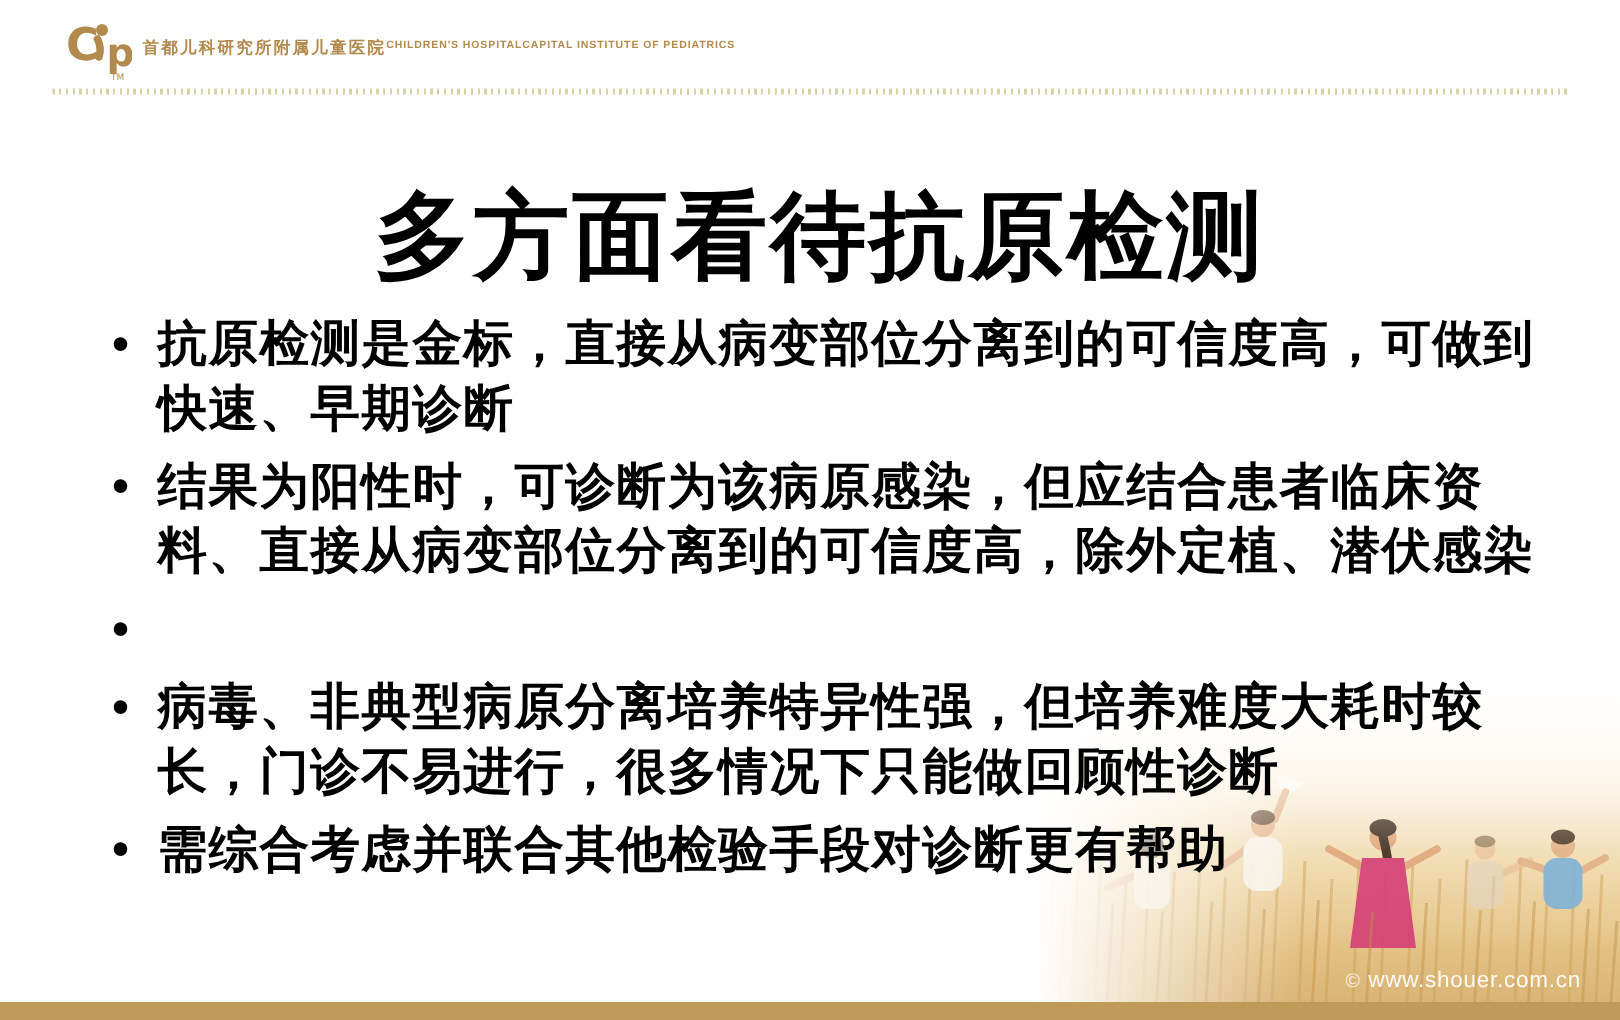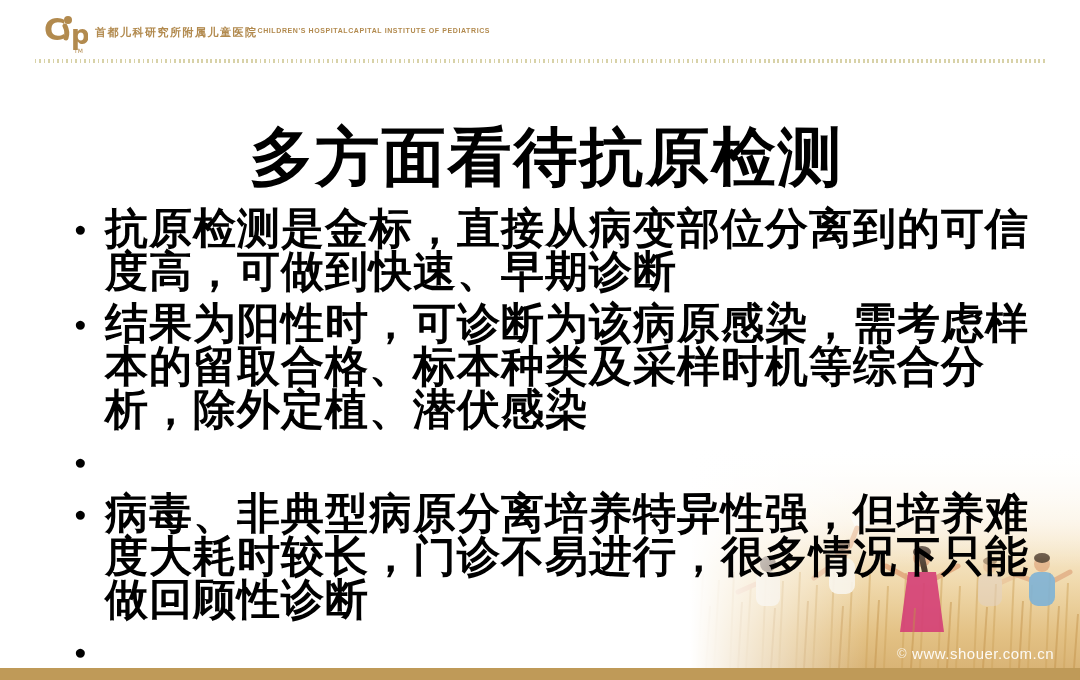--- a/index.html
+++ b/index.html
@@ -27,21 +27,21 @@
   
   .bullets{
     position:absolute;left:74px;top:207px;width:960px;z-index:3;
     list-style:none;margin:0;padding:0;
   }
   .bullets li{display:flex;margin-bottom:9px;}
   .bullet-dot{
     flex:none;width:31px;font-size:21px;line-height:43px;color:#000;
   }
   .bullet-text{
-    font-size:43px;font-weight:700;letter-spacing:1px;line-height:43px;color:#000;
+    font-size:33px;font-weight:700;letter-spacing:1px;line-height:43px;color:#000;
   }
   
   .photo{position:absolute;right:0;bottom:12px;width:390px;height:222px;z-index:1;}
   .photo svg{display:block;}
   .website{
     position:absolute;right:26px;bottom:18px;z-index:2;
     color:rgba(255,255,255,0.92);font-size:15px;letter-spacing:0.5px;
     display:flex;align-items:center;gap:5px;
   }
   .website .c-icon{font-size:13px;opacity:0.85;}
@@ -72,31 +72,32 @@
 
   <h1 class="title">多方面看待抗原检测</h1>
 
   <ul class="bullets">
     <li>
       <span class="bullet-dot">●</span>
       <span class="bullet-text">抗原检测是金标，直接从病变部位分离到的可信度高，可做到快速、早期诊断</span>
     </li>
     <li>
       <span class="bullet-dot">●</span>
-      <span class="bullet-text">结果为阳性时，可诊断为该病原感染，需考虑样本的留取合格、标本种类及采样时机等综合分析，除外定植、潜伏感染</span>
+      <span class="bullet-text">结果为阳性时，可诊断为该病原感染，但应结合患者临床资料、直接从病变部位分离到的可信度高，除外定植、潜伏感染</span>
     </li>
     <li>
       <span class="bullet-dot">●</span>
     </li>
     <li>
       <span class="bullet-dot">●</span>
       <span class="bullet-text">病毒、非典型病原分离培养特异性强，但培养难度大耗时较长，门诊不易进行，很多情况下只能做回顾性诊断</span>
     </li>
     <li>
       <span class="bullet-dot">●</span>
+      <span class="bullet-text">需综合考虑并联合其他检验手段对诊断更有帮助</span>
     </li>
   </ul>
 
   <div class="photo">
     <svg width="390" height="222" viewBox="0 0 390 222" aria-hidden="true">
       <defs>
         <linearGradient id="field" x1="0" y1="0" x2="0" y2="1">
           <stop offset="0" stop-color="#ffffff"></stop>
           <stop offset="0.35" stop-color="#faf0dd"></stop>
           <stop offset="0.62" stop-color="#f0d9ac"></stop>

